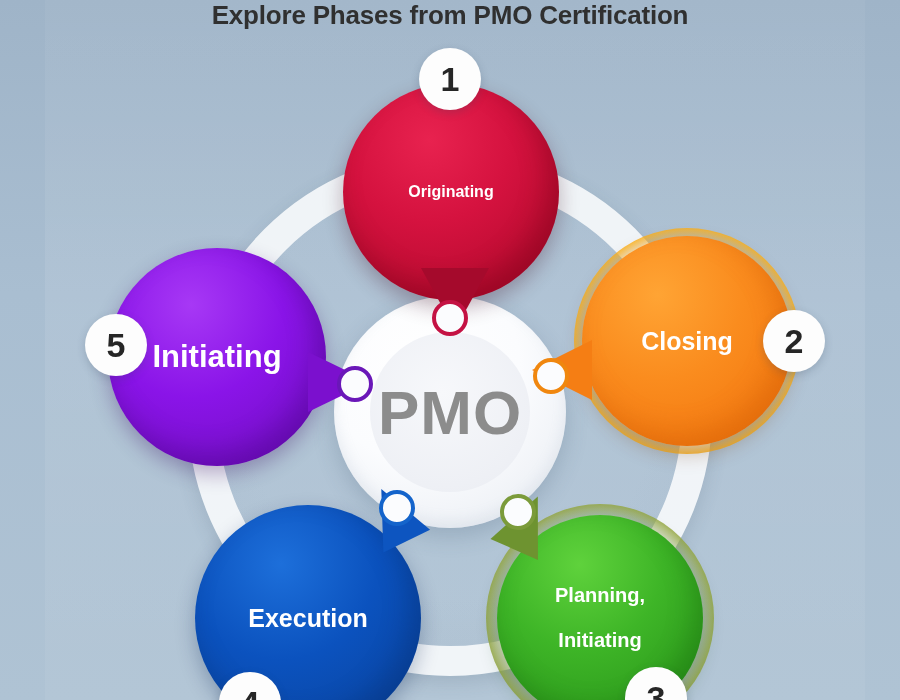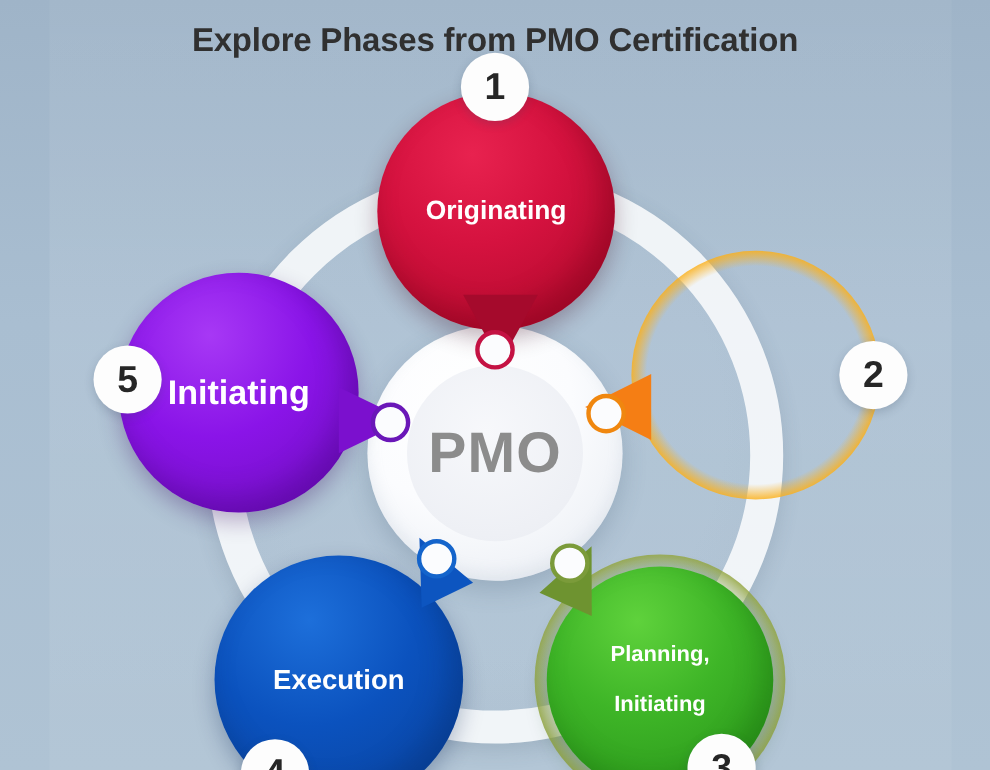--- a/index.html
+++ b/index.html
@@ -35,24 +35,24 @@
       linear-gradient(180deg,
         rgba(255,255,255,0.045) 0%,
         rgba(255,255,255,0.085) 45%,
         rgba(255,255,255,0.05) 100%);
     pointer-events: none;
   }
 
   .page-title {
     position: absolute;
     left: 0;
-    top: 20px;
+    top: 0;
     width: 900px;
     text-align: center;
-    font-size: 30px;
+    font-size: 26px;
     font-weight: bold;
     color: #303030;
     letter-spacing: -0.2px;
     white-space: nowrap;
   }
 
   
   .wheel-ring {
     position: absolute;
     left: 188px;
@@ -101,21 +101,21 @@
   }
   .hub-label {
     position: absolute;
     left: 334px;
     top: 296px;
     width: 232px;
     height: 232px;
     display: flex;
     align-items: center;
     justify-content: center;
-    font-size: 52px;
+    font-size: 62px;
     font-weight: bold;
     color: #8C8C8C;
     letter-spacing: 1px;
   }
 
   
   .bubble {
     position: absolute;
     border-radius: 50%;
     display: flex;
@@ -162,21 +162,21 @@
     font-size: 34px;
     font-weight: bold;
     color: #262626;
     box-shadow: 0 3px 9px rgba(50,70,90,0.22);
     z-index: 9;
   }
 
   
   #b-originating {
     left: 343px; top: 84px; width: 216px; height: 216px;
-    font-size: 24px;
+    font-size: 16px;
     background:
       radial-gradient(circle at 40% 26%, #E8224F 0%, #D5123F 40%, #B60B2F 82%, #9C0726 100%);
     box-shadow: 0 8px 20px rgba(60,10,30,0.30), inset -10px -14px 26px rgba(120,0,25,0.42);
   }
   #t-originating {
     left: 421px; top: 268px;
     border-left: 34px solid transparent;
     border-right: 34px solid transparent;
     border-top: 62px solid #A50A2C;
   }
@@ -293,20 +293,23 @@
   <div class="conn" id="c-originating"></div>
   <div class="conn" id="c-closing"></div>
   <div class="conn" id="c-execution"></div>
   <div class="conn" id="c-planning"></div>
   <div class="conn" id="c-initiating"></div>
 
   <div class="bubble" id="b-originating">
     <span class="btxt">Originating</span>
   </div>
 
+  <div class="bubble" id="b-closing">
+    <span class="btxt">Closing</span>
+  </div>
 
   <div class="bubble" id="b-execution">
     <span class="btxt">
       <span>Planning,</span><br>
       <br>
       <span>Initiating</span>
     </span>
   </div>
 
   <div class="bubble" id="b-planning">

